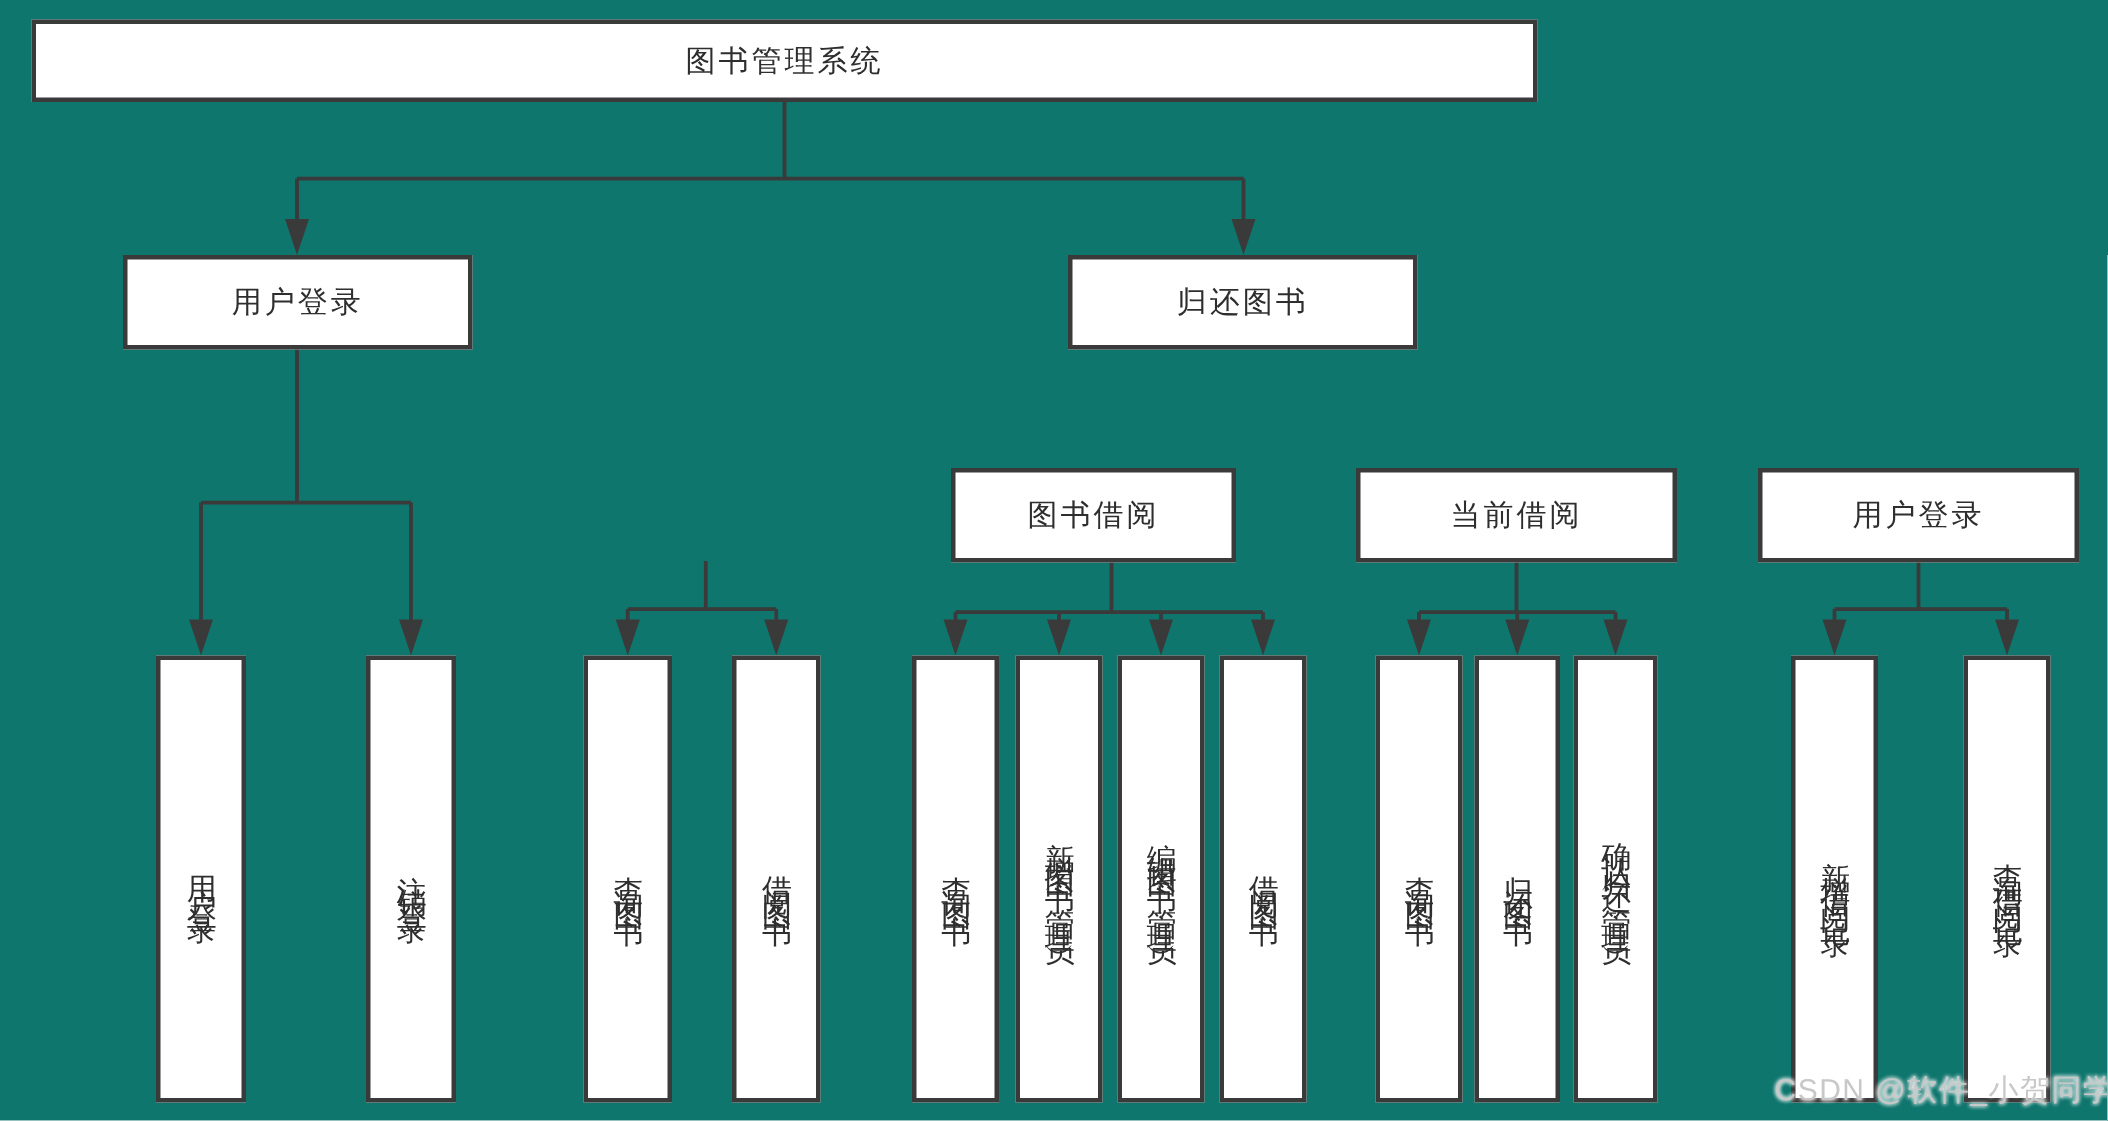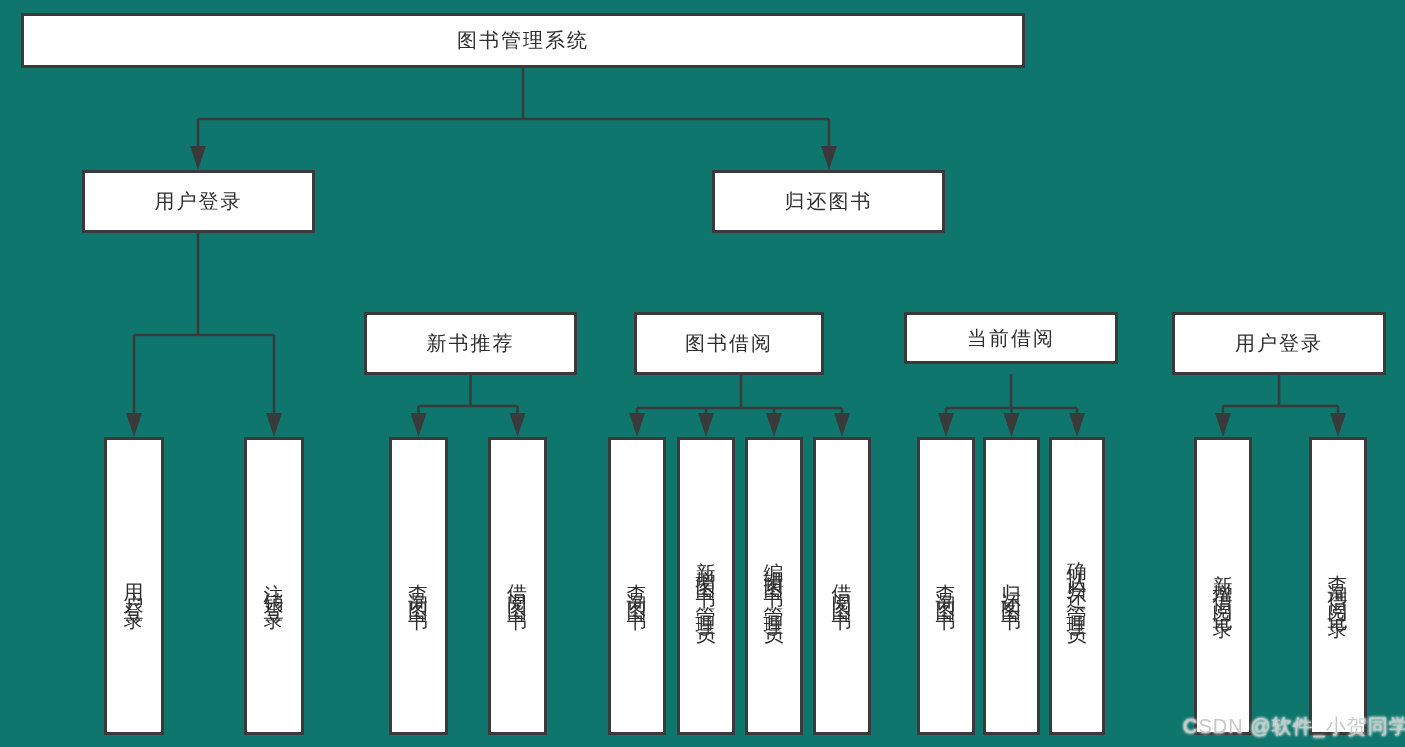--- a/index.html
+++ b/index.html
@@ -106,27 +106,24 @@
     <span>图书管理系统</span>
   </div>
 
   <div class="node" style="left:82px; top:170px; width:233px; height:63px;">
     <span>用户登录</span>
   </div>
   <div class="node" style="left:712px; top:170px; width:233px; height:63px;">
     <span>归还图书</span>
   </div>
 
-  <div class="node" style="left:364px; top:312px; width:213px; height:63px;">
-    <span>新书推荐</span>
-  </div>
   <div class="node" style="left:634px; top:312px; width:190px; height:63px;">
     <span>图书借阅</span>
   </div>
-  <div class="node" style="left:904px; top:312px; width:214px; height:52px;align-items:center;">
+  <div class="node" style="left:904px; top:312px; width:214px; height:63px;align-items:center;">
     <span>当前借阅</span>
   </div>
   <div class="node" style="left:1172px; top:312px; width:214px; height:63px;">
     <span>用户登录</span>
   </div>
 
   <div class="leaf" style="left:104px; top:437px; width:60px; height:298px;">
     <span class="vtext">用户登录</span>
   </div>
   <div class="leaf" style="left:244px; top:437px; width:60px; height:298px;">

